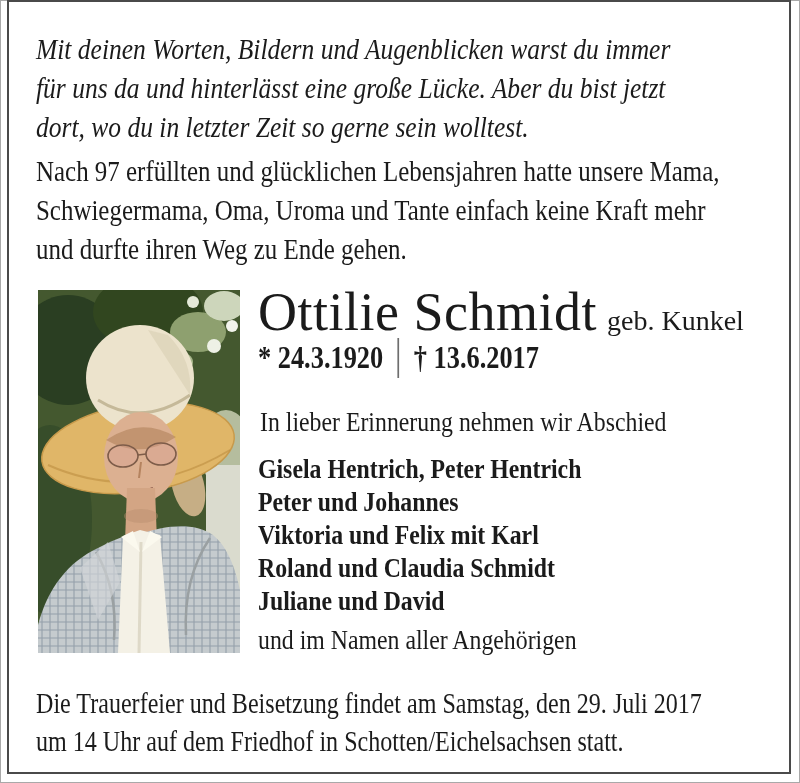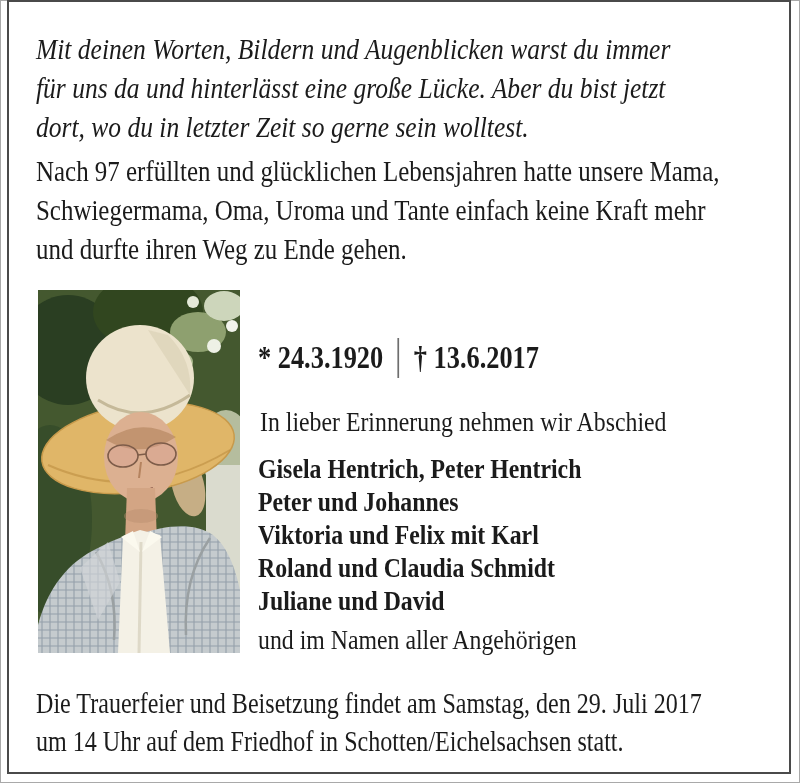--- a/index.html
+++ b/index.html
@@ -135,20 +135,23 @@
 
       <path d="M83 247 L102 262 L95 241 Z" fill="#fbf9ee"></path>
       <path d="M124 247 L104 262 L112 241 Z" fill="#fbf9ee"></path>
 
       <path d="M58 262 Q80 300 76 350" stroke="#9aa0a2" stroke-width="2.5" fill="none"></path>
       <path d="M42 278 L70 252 L82 292 L60 330 Z" fill="#d2d6d8" opacity="0.65"></path>
       <path d="M172 248 Q145 288 148 345" stroke="#9aa0a2" stroke-width="2.5" fill="none"></path>
     </svg>
   </div>
 
+  <div class="name-line">
+    <span class="deceased-name">Ottilie Schmidt</span><span class="maiden-name">geb. Kunkel</span>
+  </div>
 
   <div class="dates">
     <span><span>*</span>&nbsp;<span>24.3.1920</span></span>
     <span class="date-sep"></span>
     <span><span>†</span>&nbsp;<span>13.6.2017</span></span>
   </div>
 
   <div class="farewell line sx">In lieber Erinnerung nehmen wir Abschied</div>
 
   <div class="mourners sx">

